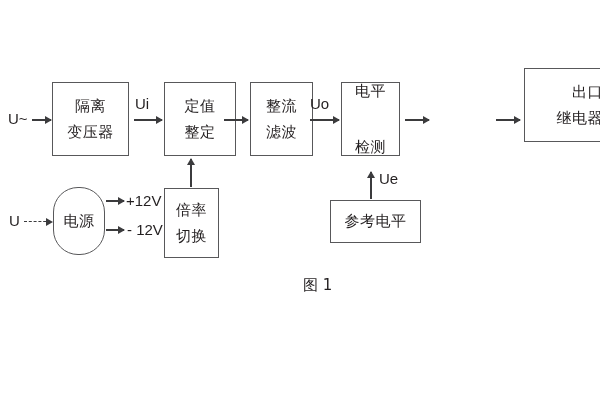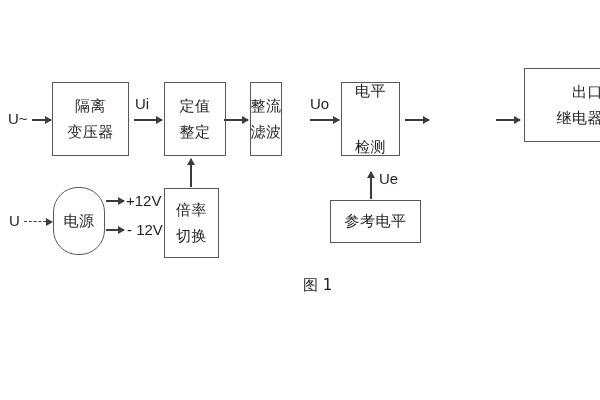--- a/index.html
+++ b/index.html
@@ -109,28 +109,28 @@
   <div class="arrow-h" style="left:32px; top:119px; width:19px;"></div>
 
   <div class="box" style="left:52px; top:82px; width:77px; height:74px;">
     <span class="line">隔离</span>
     <span class="line">变压器</span>
   </div>
 
   <div class="lbl" style="left:135px; top:95px; font-size:15px;">Ui</div>
   <div class="arrow-h" style="left:134px; top:119px; width:28px;"></div>
 
-  <div class="box" style="left:164px; top:82px; width:62px; height:74px;">
+  <div class="box" style="left:164px; top:82px; width:72px; height:74px;">
     <span class="line">定值</span>
     <span class="line">整定</span>
   </div>
 
   <div class="arrow-h" style="left:224px; top:119px; width:24px;"></div>
 
-  <div class="box" style="left:250px; top:82px; width:32px; height:74px;">
+  <div class="box" style="left:250px; top:82px; width:63px; height:74px;">
     <span class="line">整流</span>
     <span class="line">滤波</span>
   </div>
 
   <div class="lbl" style="left:310px; top:95px; font-size:15px;">Uo</div>
   <div class="arrow-h" style="left:310px; top:119px; width:29px;"></div>
 
   <div class="box" style="left:341px; top:82px; width:59px; height:74px;gap:29px;">
     <span class="line">电平</span>
     <span class="line">检测</span>

